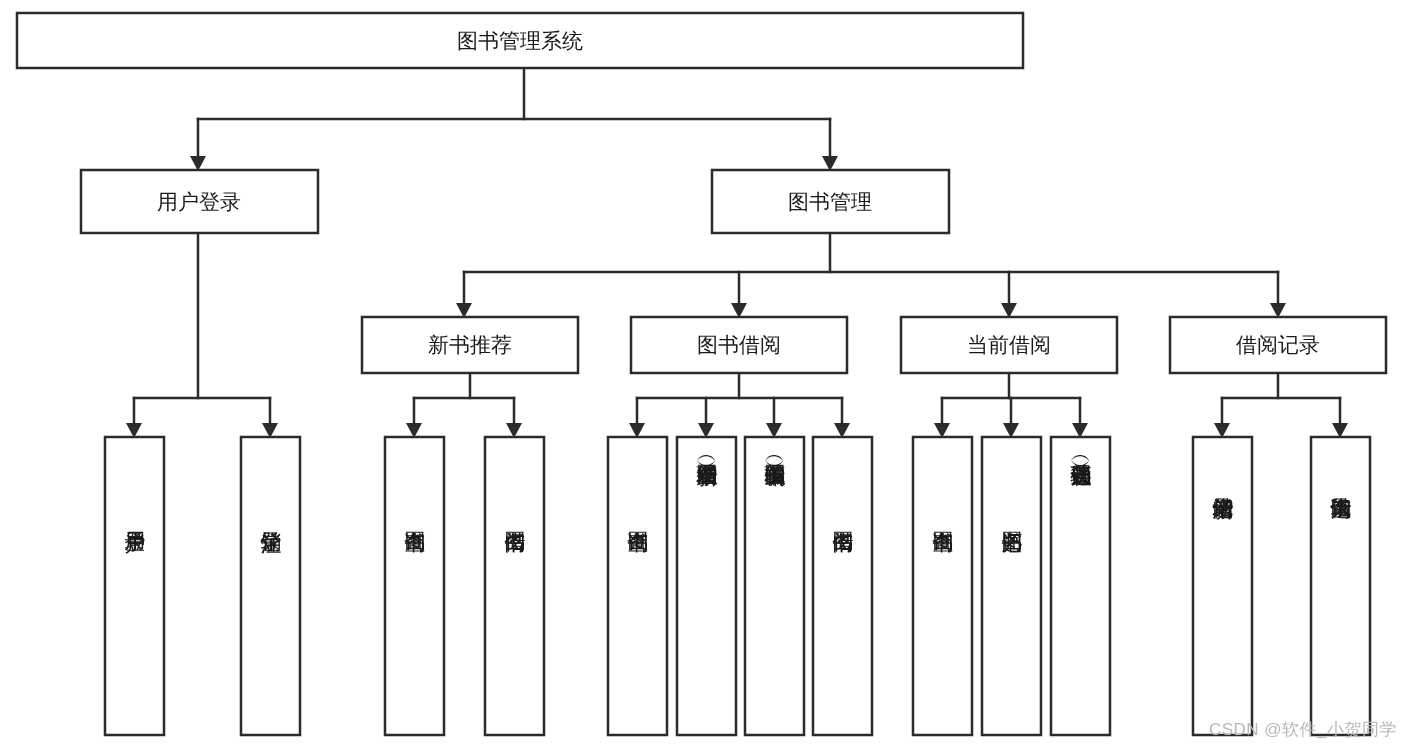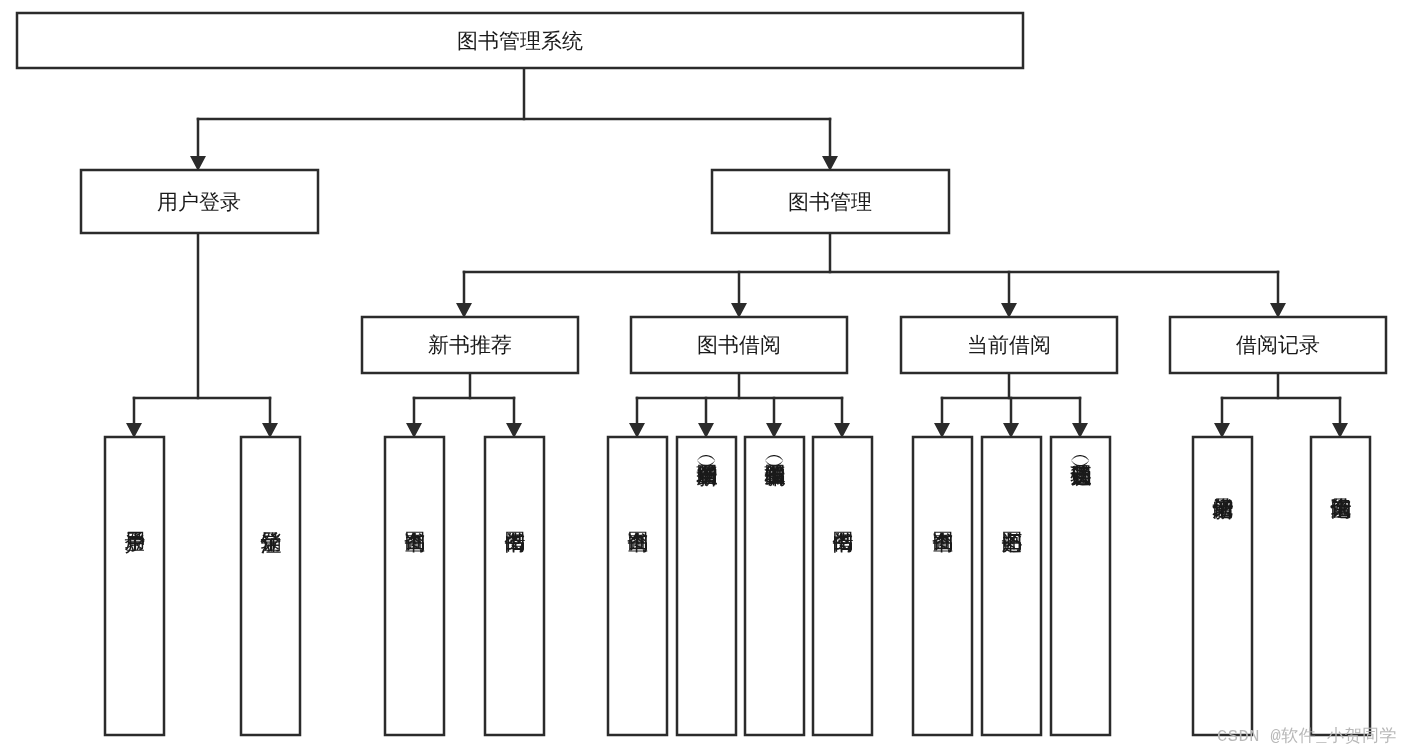--- a/index.html
+++ b/index.html
@@ -44,22 +44,22 @@
     fill: none;
     stroke-linecap: square;
   }
   .arrowhead {
     fill: #2b2b2b;
     stroke: none;
   }
   .watermark {
     position: absolute;
     right: 8px;
-    bottom: 0;
-    font-family: Liberation Mono, monospace;
+    bottom: 6px;
+    font-family: Liberation Sans, sans-serif;
     font-size: 17px;
     color: #b8b8b8;
     white-space: nowrap;
     letter-spacing: 0.5px;
     user-select: none;
   }
 </style>
 </head>
 <body>
 

